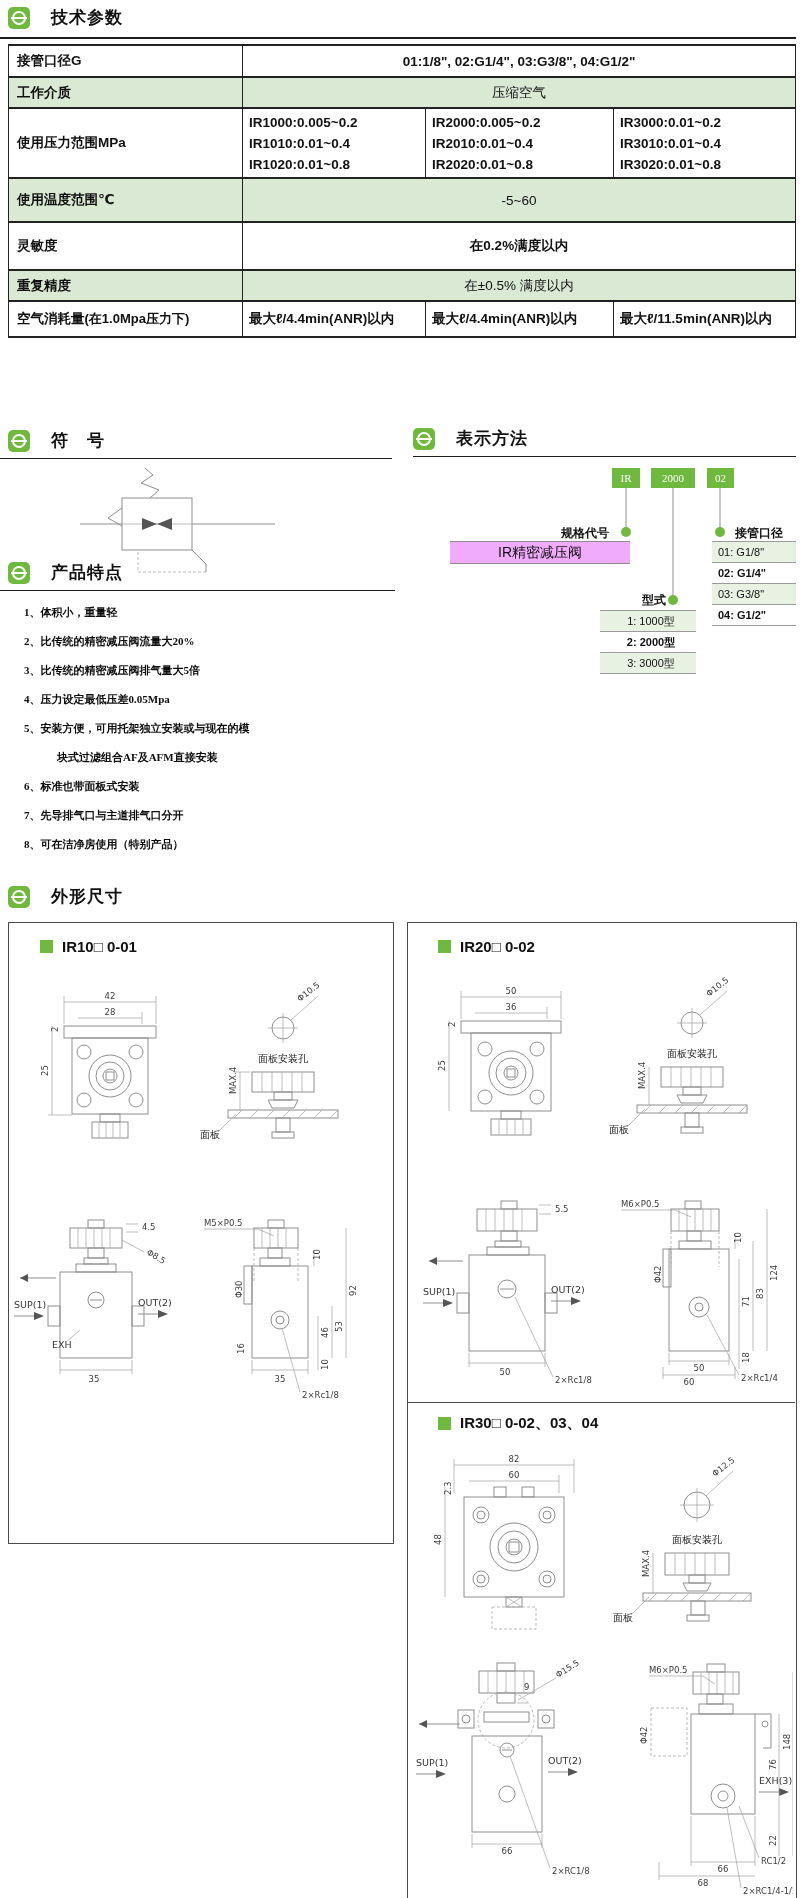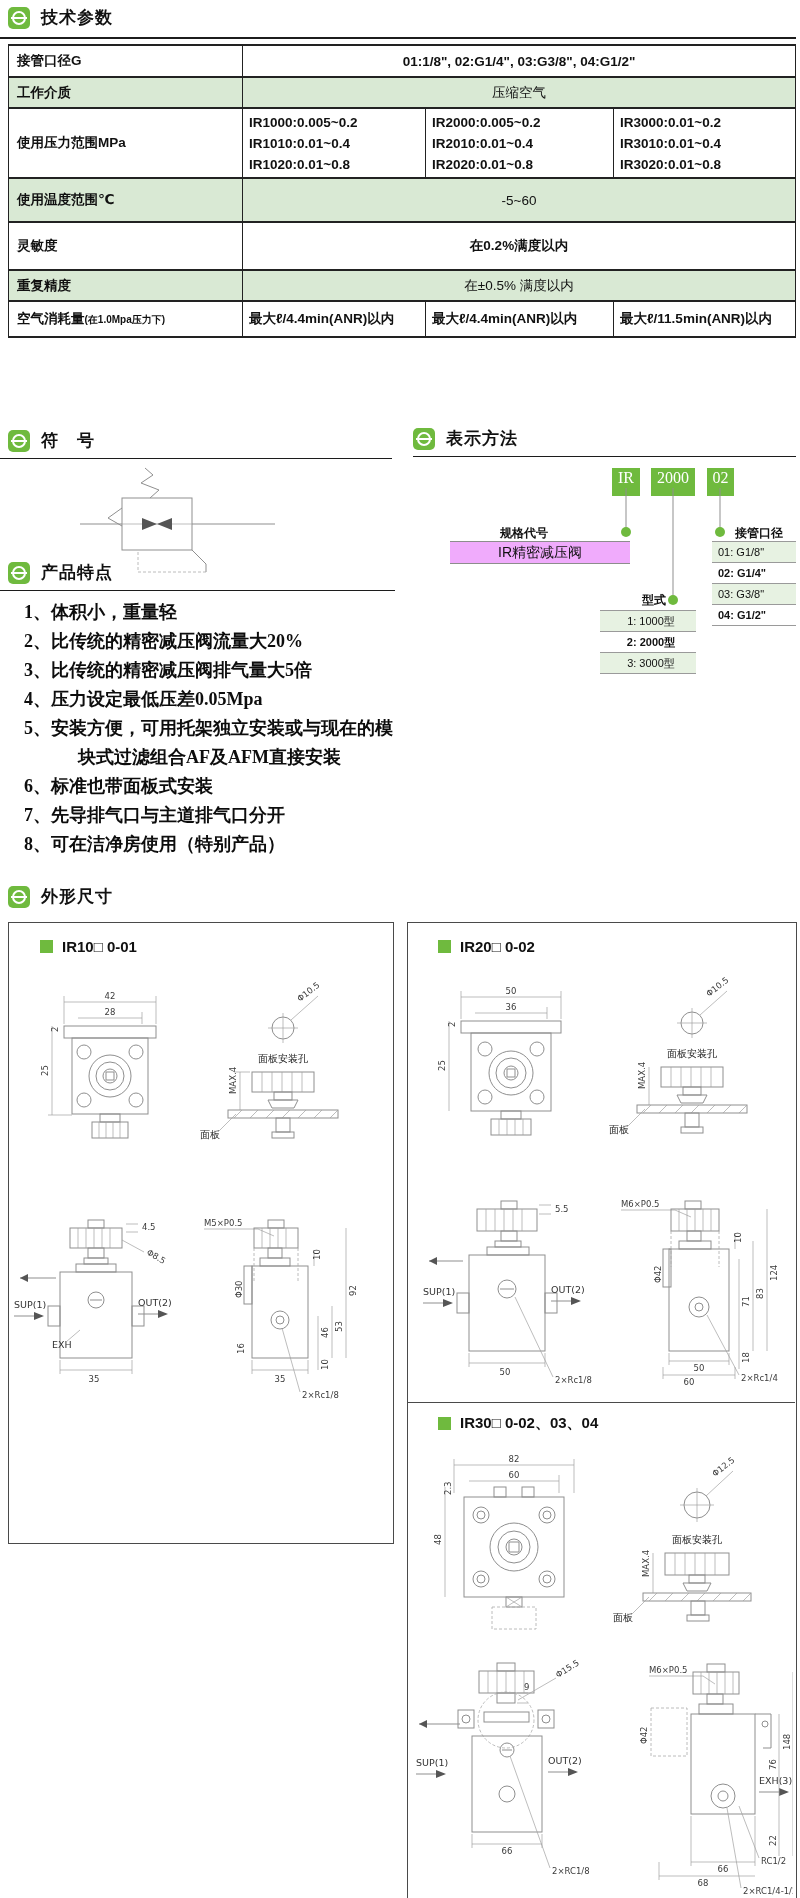--- a/index.html
+++ b/index.html
@@ -1,50 +1,50 @@
 <!DOCTYPE html>
 <html><head>
 <meta charset="utf-8">
 <style>
   html,body{margin:0;padding:0;background:#fff}
   #page{position:relative;width:800px;height:1898px;background:#fff;overflow:hidden;
         font-family:"Liberation Sans","DejaVu Sans",sans-serif;color:#111}
   .abs{position:absolute}
   
-  .sechead{position:absolute;display:flex;align-items:flex-end;gap:11px}
+  .sechead{position:absolute;display:flex;align-items:flex-end;gap:21px}
   .gicon{width:22px;height:22px;background:#6fba3e;border-radius:5px;position:relative;flex:0 0 auto}
   .gicon::before{content:"";position:absolute;inset:4px;border:2px solid #fff;border-radius:50%}
   .gicon::after{content:"";position:absolute;left:3px;right:3px;top:10px;height:2px;background:#fff}
   .sectitle{font-size:17px;font-weight:bold;letter-spacing:1px}
   .rule{position:absolute;border-top:2px solid #1c1c1c;height:0}
   
   table.spec{position:absolute;left:8px;top:44px;width:787px;border-collapse:collapse;table-layout:fixed;font-size:13.5px}
   .spec td{border-left:1px solid #222;border-right:1px solid #222;border-top:2px solid #222;border-bottom:2px solid #222;
            padding:1px 6px;vertical-align:middle;overflow:hidden;white-space:nowrap}
   .spec .hd{background:#6fba3e;color:#fff;font-weight:bold;text-align:center;font-size:14px}
   .spec .lab{font-weight:bold;padding-left:8px}
   .spec .grn{background:#d9e9d4}
   .spec .ctr{text-align:center}
   .spec .b{font-weight:bold}
-  .spec .sm{font-size:10px}
+  .spec .sm{font-size:13px}
   .pline{line-height:21px;font-weight:bold}
   
-  .gbox{position:absolute;background:#6fba3e;color:#fff;text-align:center;height:28px;line-height:20px;
-        font-family:"Liberation Serif","DejaVu Serif",serif;font-size:16px}
+  .gbox{position:absolute;background:#6fba3e;color:#fff;text-align:center;height:20px;line-height:20px;
+        font-family:"Liberation Serif","DejaVu Serif",serif;font-size:11px}
   .nlabel{position:absolute;font-weight:bold;font-size:12px}
   .nvalue{position:absolute;background:#f0abfc;border-top:1px solid #8d8d8d;border-bottom:1px solid #8d8d8d;
           text-align:center;font-size:14px;height:21px;line-height:21px}
   .optlist{position:absolute;font-size:11px}
   .optrow{height:20px;line-height:20px;padding-left:6px;border-bottom:1px solid #9a9a9a}
   .optrow:first-child{border-top:1px solid #9a9a9a}
   .og{background:#e7f2e2}
   .ob{font-weight:bold}
   
   .featlist{position:absolute;left:24px;top:598px;font-family:"Liberation Serif","DejaVu Serif",serif;
-            font-size:18px;line-height:29px;font-weight:600;color:#0d0d0d}
+            font-size:11px;line-height:29px;font-weight:600;color:#0d0d0d}
   
   .panelbox{position:absolute;border:1px solid #4a4a4a}
   .pdivider{position:absolute;border-top:1px solid #4a4a4a;height:0}
   .ptitle{position:absolute;display:flex;align-items:center;gap:9px;font-weight:bold;font-size:15px}
   .psq{width:13px;height:13px;background:#6fba3e;flex:0 0 auto}
   
   svg .ln{stroke:#8f8f8f;fill:none;stroke-width:1}
   svg .dm{stroke:#a0a0a0;fill:none;stroke-width:.7}
   svg .dsh{stroke:#ababab;fill:none;stroke-width:.8;stroke-dasharray:3 2}
   svg text{font-family:"DejaVu Sans",sans-serif;font-size:8.5px;fill:#3a3a3a}
@@ -149,21 +149,21 @@
 
   <svg class="abs" style="left:440px;top:488px" width="356" height="190" viewBox="0 0 356 190">
     <line class="ln" x1="186" y1="0" x2="186" y2="44"></line>
       <circle cx="186" cy="44" r="5" fill="#6fba3e"></circle>
     <line class="ln" x1="233" y1="0" x2="233" y2="112"></line>
       <circle cx="233" cy="112" r="5" fill="#6fba3e"></circle>
     <line class="ln" x1="280" y1="0" x2="280" y2="44"></line>
       <circle cx="280" cy="44" r="5" fill="#6fba3e"></circle>
   </svg>
 
-  <div class="nlabel" style="left:500px;top:525px;width:94px;text-align:left">规格代号</div>
+  <div class="nlabel" style="left:538px;top:525px;width:94px;text-align:center">规格代号</div>
   <div class="nvalue" style="left:450px;top:541px;width:180px">IR精密减压阀</div>
 
   <div class="nlabel" style="left:735px;top:525px">接管口径</div>
   <div class="optlist" style="left:712px;top:541px;width:84px">
     <div class="optrow og">01: G1/8"</div>
     <div class="optrow ob">02: G1/4"</div>
     <div class="optrow og">03: G3/8"</div>
     <div class="optrow ob">04: G1/2"</div>
   </div>
 

